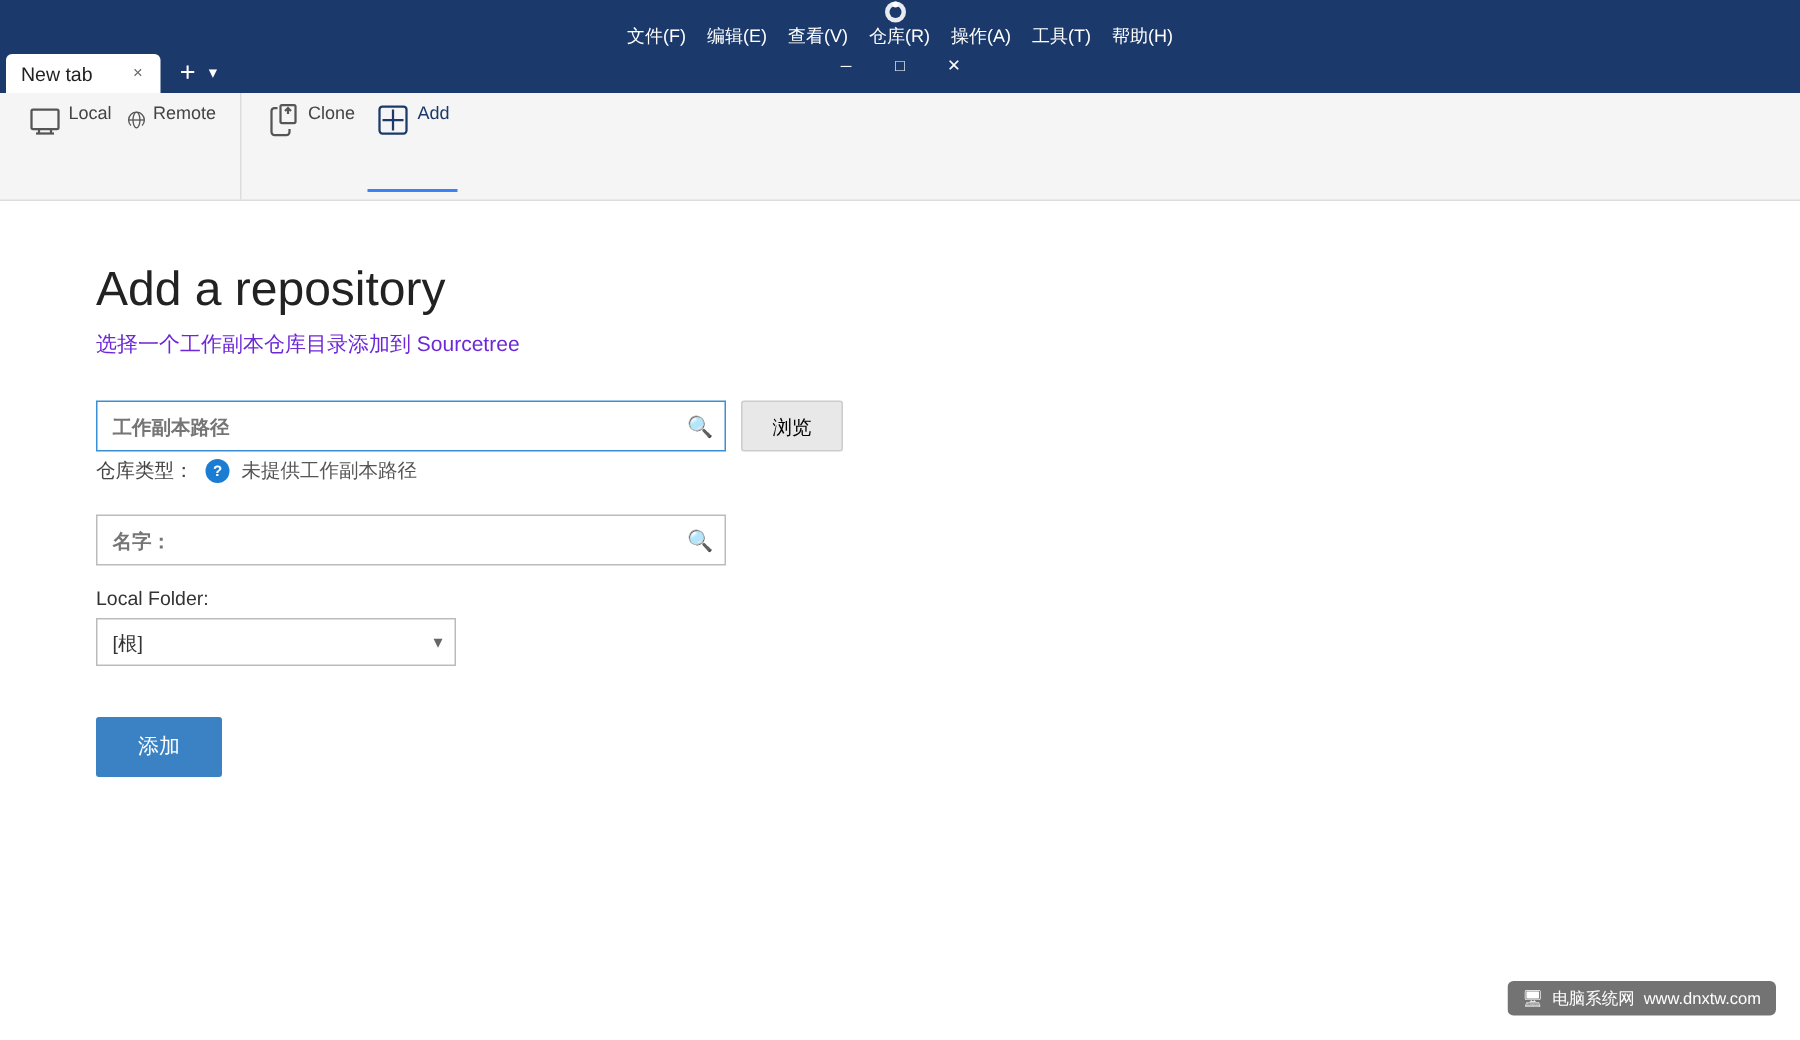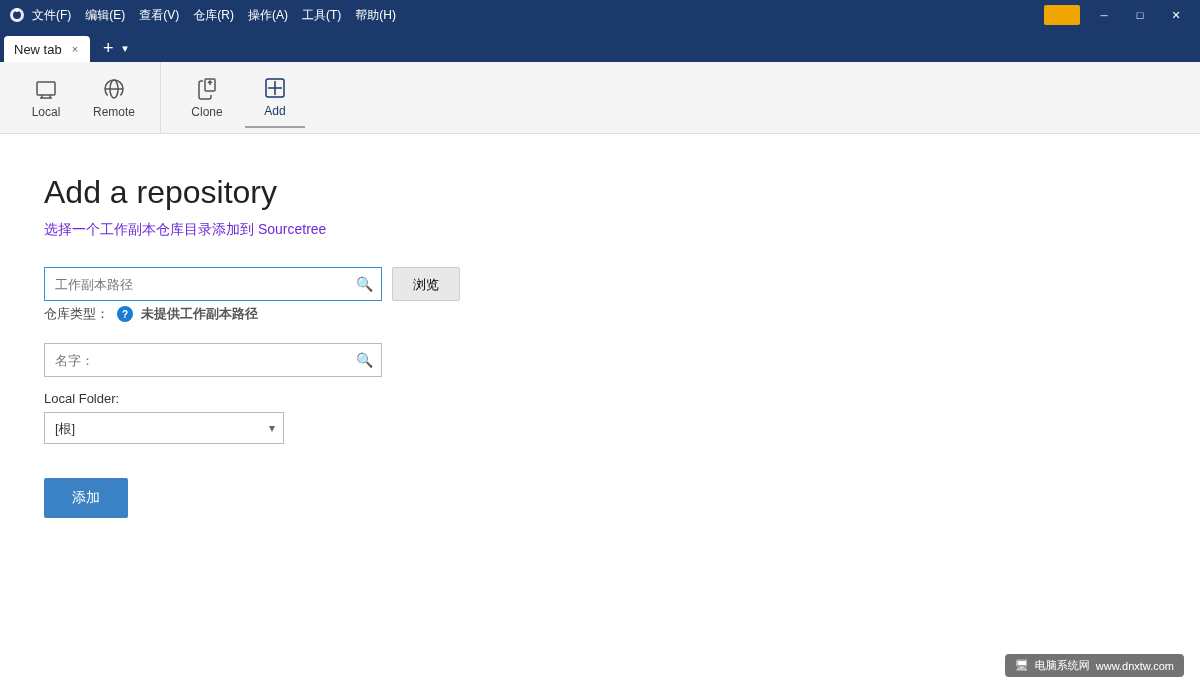--- a/index.html
+++ b/index.html
@@ -5,20 +5,21 @@
     * { margin: 0; padding: 0; box-sizing: border-box; }
     body { font-family: 'Segoe UI', sans-serif; background: #fff; width: 1200px; height: 693px; overflow: hidden; user-select: none; }
 
     
     .title-bar {
       display: flex;
       align-items: center;
       background: #1b3a6b;
       height: 30px;
       padding: 0 8px;
+      flex-direction: column;
     }
     .title-bar-logo {
       width: 18px; height: 18px;
       background: #1b3a6b;
       margin-right: 6px;
       display: flex; align-items: center; justify-content: center;
     }
     .title-bar-logo svg { width: 16px; height: 16px; }
     .title-bar-menu {
       display: flex;
@@ -63,21 +64,21 @@
     }
     .tab {
       display: flex;
       align-items: center;
       background: #fff;
       height: 26px;
       padding: 12px 10px;
       border-radius: 4px 4px 0 0;
       font-size: 13px;
       color: #222;
-      gap: 8px;
+      gap: 25px;
       margin-top: 6px;
       align-self: flex-end;
     }
     .tab-close {
       font-size: 11px;
       color: #666;
       cursor: pointer;
       padding: 0 2px;
     }
     .tab-add {
@@ -111,41 +112,40 @@
     .toolbar-group {
       display: flex;
       align-items: center;
       height: 100%;
       border-right: 1px solid #ddd;
       padding: 0 16px;
       gap: 8px;
     }
     .toolbar-btn {
       display: flex;
-      flex-direction: column;
-      align-items: center;
+      flex-direction: row;
       justify-content: center;
       width: 60px;
       height: 60px;
       cursor: pointer;
       border-radius: 4px;
       gap: 4px;
       font-size: 12px;
       color: #444;
     }
     .toolbar-btn.active {
       color: #1b3a6b;
-      border-bottom: 2px solid #a3a3a3;
+      border-bottom: 2px solid #3b82f6;
       border-radius: 0;
     }
     .toolbar-btn svg { width: 24px; height: 24px; }
 
     
     .main-content {
-      padding: 40px 44px;
+      padding: 40px 64px;
       background: #fff;
     }
     .page-title {
       font-size: 32px;
       font-weight: 300;
       color: #222;
       margin-bottom: 10px;
     }
     .page-subtitle {
       font-size: 14px;
@@ -155,28 +155,29 @@
 
     
     .form-group {
       margin-bottom: 14px;
     }
     .input-with-icon {
       position: relative;
       display: inline-block;
     }
     .input-with-icon input {
-      width: 338px;
+      width: 420px;
       height: 34px;
       border: 1.5px solid #3b8fd4;
       padding: 0 30px 0 10px;
       font-size: 13px;
       color: #aaa;
       outline: none;
       background: #fff;
+      font-weight: bold;
     }
     .input-with-icon input.name-input {
       border-color: #bbb;
       color: #999;
     }
     .input-search-icon {
       position: absolute;
       right: 8px;
       top: 50%;
       transform: translateY(-50%);
@@ -197,21 +198,20 @@
       border-radius: 50%;
       color: #fff;
       font-size: 10px;
       display: inline-flex; align-items: center; justify-content: center;
       font-weight: bold;
       cursor: pointer;
     }
     .repo-type-text {
       color: #555;
       font-size: 13px;
-      font-weight: bold;
     }
     .browse-btn {
       display: inline-block;
       margin-left: 10px;
       height: 34px;
       padding: 0 20px;
       background: #e8e8e8;
       border: 1px solid #ccc;
       font-size: 13px;
       cursor: pointer;

